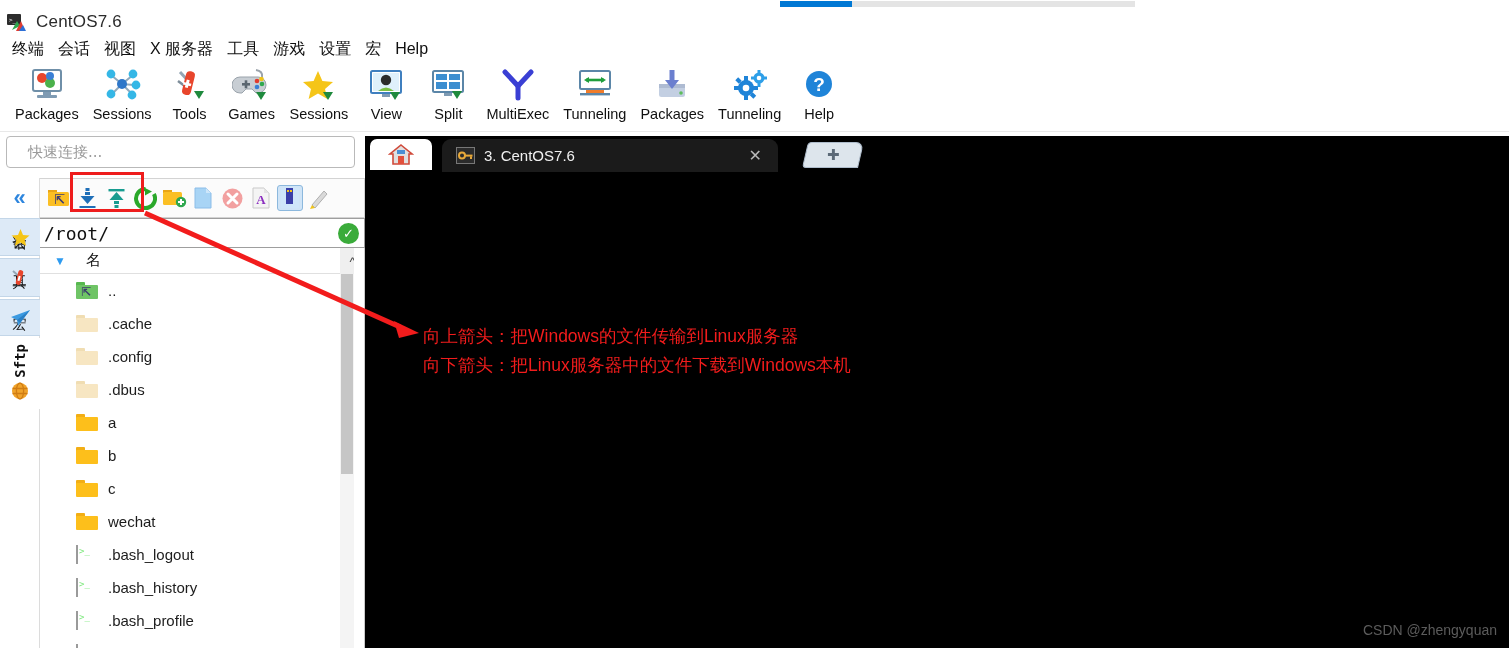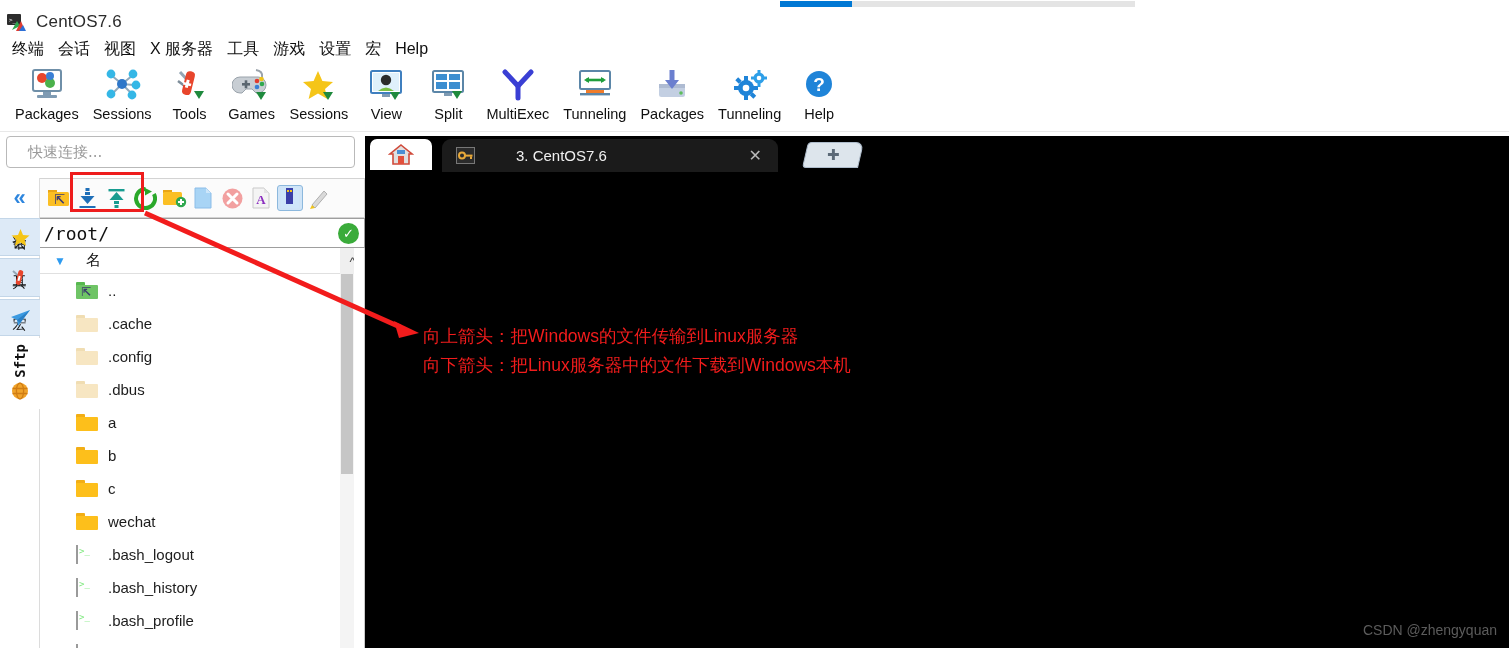--- a/index.html
+++ b/index.html
@@ -79,21 +79,21 @@
   #fl-scroll { position:absolute; left:300px; top:96px; width:14px; height:374px; background:#f4f4f4; }
   #fl-scroll .thumb { position:absolute; left:1px; top:0px; width:12px; height:200px; background:#c6c6c6; }
   #sftp-rightedge { position:absolute; left:314px; top:70px; width:11px; height:400px; background:#fff; border-right:1px solid #c9c9c9; }
 
   
   #term-wrap { position:absolute; left:365px; top:136px; width:1144px; height:512px; background:#000; }
   #tabbar { position:absolute; left:0; top:0; width:1144px; height:36px; background:#ffffff; }
   #tabbar .blackbg { position:absolute; left:0; top:0; width:1144px; height:36px; background:#000;
      clip-path: polygon(0 0, 0 36px, 1144px 36px, 1144px 0); }
   .tab-home { position:absolute; left:5px; top:3px; width:62px; height:31px; background:#fff; border-radius:7px 7px 0 0; display:flex; align-items:center; justify-content:center; }
-  .tab-active { position:absolute; left:77px; top:3px; width:336px; height:33px; background:#1b1b1b; border-radius:9px 9px 0 0; display:flex; align-items:center; padding-left:14px;gap:32px; }
+  .tab-active { position:absolute; left:77px; top:3px; width:336px; height:33px; background:#1b1b1b; border-radius:9px 9px 0 0; display:flex; align-items:center; padding-left:14px; }
   .tab-active .ticon { width:19px; height:17px; background:#2b2b2b; border:1px solid #777; display:flex; align-items:center; justify-content:center; font-size:11px; }
   .tab-active .tlbl { font-size:15px; color:#f0f0f0; margin-left:9px; }
   .tab-active .tclose { position:absolute; right:16px; top:7px; font-size:16px; color:#b8b8b8; }
   .tab-plus { position:absolute; left:440px; top:6px; width:56px; height:26px; background:#dde5ec; border:1px solid #aebccb; border-radius:4px 8px 0 4px;
       transform:skewX(-13deg); display:flex; align-items:center; justify-content:center; }
   .tab-plus .pl { transform:skewX(13deg); font-size:15px; color:#5c6a78; }
 
   #term-body { position:absolute; left:0; top:36px; width:1144px; height:476px; background:#000; }
   #prompt { position:absolute; left:5px; top:9px; font-family:"DejaVu Sans Mono","Liberation Mono",monospace; font-size:18px; letter-spacing:.5px; white-space:pre; }
   #prompt .w { color:#f2f2f2; } #prompt .m { color:#ff3bff; }

